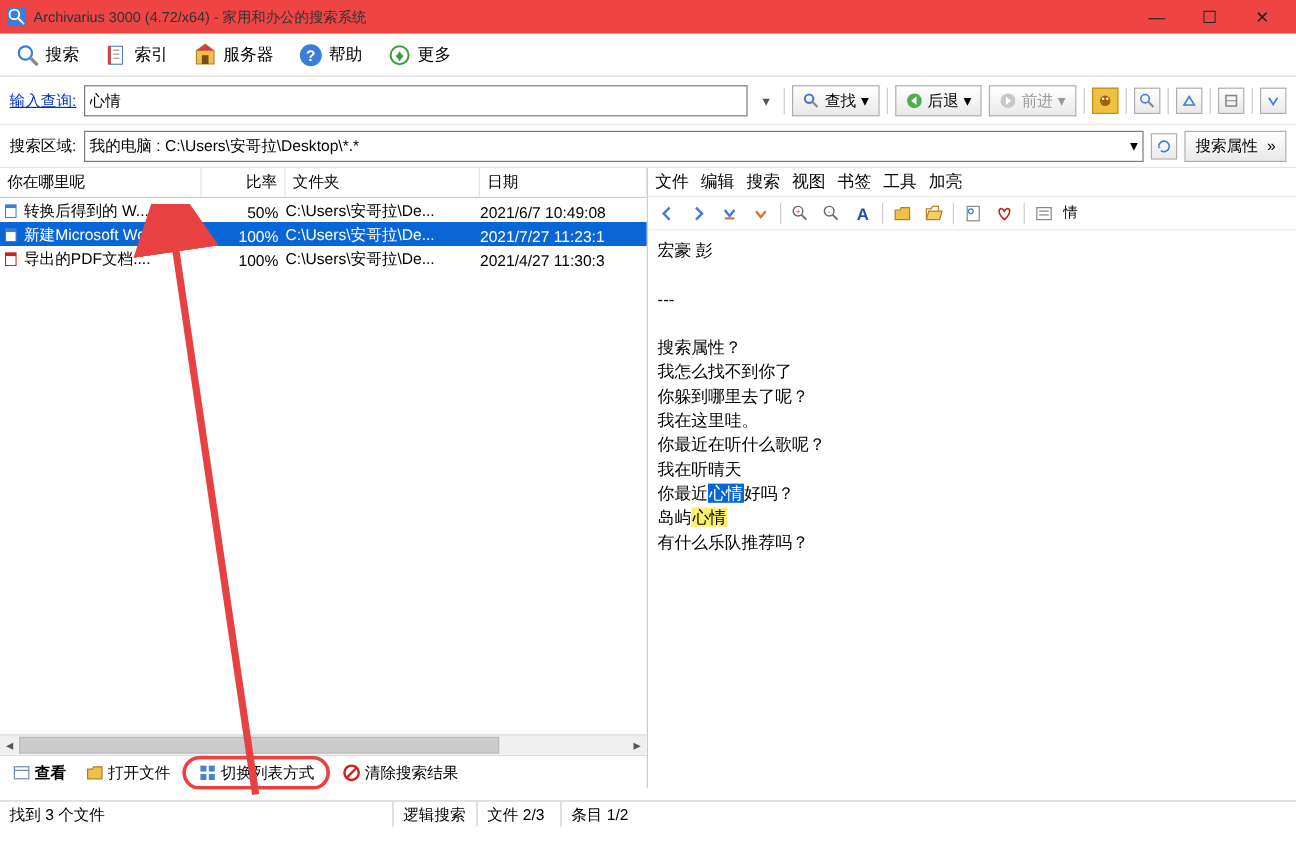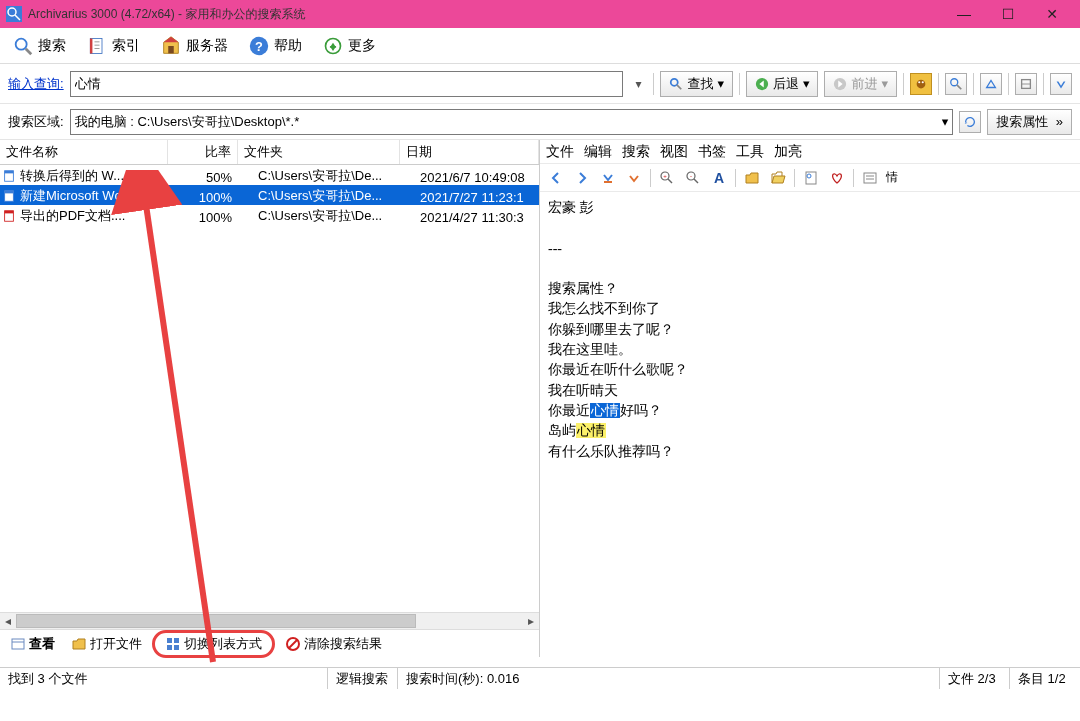--- a/index.html
+++ b/index.html
@@ -1,17 +1,17 @@
 <!DOCTYPE html>
 <html><head>
   <meta charset="utf-8">
   <style>
     * { box-sizing: border-box; margin: 0; padding: 0; }
     body { font-family: "Microsoft YaHei", Tahoma, sans-serif; font-size: 12px; background: #fff; width: 1080px; height: 721px; overflow: hidden; position: relative; }
-    .titlebar { height: 28px; display: flex; align-items: center; padding: 0 6px; background: #ec4899; }
+    .titlebar { height: 28px; display: flex; align-items: center; padding: 0 6px; background: #ef4444; }
     .titlebar .icon { width: 16px; height: 16px; margin-right: 6px; }
     .titlebar .title { flex: 1; color: #333; }
     .win-controls { display: flex; }
     .win-btn { width: 44px; height: 28px; display: flex; align-items: center; justify-content: center; color: #222; font-size: 14px; }
     .toolbar { height: 36px; display: flex; align-items: center; padding: 0 6px; border-bottom: 1px solid #ddd; gap: 8px; }
     .tb-btn { display: flex; align-items: center; gap: 4px; padding: 2px 6px; font-size: 14px; color: #000; }
     .tb-ico { width: 22px; height: 22px; display:inline-flex; align-items:center; justify-content:center;}
     .query-bar { height: 40px; display: flex; align-items: center; padding: 4px 8px; gap: 6px; border-bottom: 1px solid #e5e5e5; }
     .query-label { color: #0033cc; text-decoration: underline; font-size: 13px; }
     .query-input { flex: 1; height: 26px; border: 1px solid #7a7a7a; padding: 0 4px; font-size: 13px; }
@@ -27,34 +27,34 @@
     .th { padding:3px 6px; font-size:13px; border-right:1px solid #e3e3e3;}
     .th-name { width:168px; }
     .th-rate { width:70px; text-align:right; }
     .th-folder { width:162px; }
     .th-date { flex:1; }
     .table-body { flex:1; overflow:hidden; }
     .row { display:flex; align-items:flex-end; font-size:13px; height:20px; }
     .row.selected { background:#0a66d6; color:#fff; }
     .c-name { width:168px; display:flex; align-items:center; gap:4px; padding-left:2px; overflow:hidden; white-space:nowrap;}
     .c-rate { width:70px; text-align:right; padding-right:6px;}
-    .c-folder { width:162px; overflow:hidden; white-space:nowrap;margin-left:20px;}
+    .c-folder { width:162px; overflow:hidden; white-space:nowrap;}
     .c-date { flex:1; white-space:nowrap;}
     .fico { width:14px; height:14px; flex-shrink:0;}
     .hscroll { height:17px; background:#f0f0f0; border-top:1px solid #ddd; position:relative;}
     .hscroll .thumb { position:absolute; left:16px; top:1px; height:14px; width:400px; background:#ccc; border:1px solid #bbb;}
     .hscroll .arr { position:absolute; width:16px; height:16px; display:flex; align-items:center; justify-content:center; color:#555; top:0;}
     .left-bottom { height:28px; padding:2px 4px; display:flex; align-items:center; gap:4px; border-top:1px solid #ddd;font-family:Liberation Serif, serif; }
     .lbtn { display:flex; align-items:center; gap:3px; padding:2px 6px; font-size:13px;}
     .lbtn-circled { border:3px solid #e84141; border-radius:14px; padding:2px 10px;}
     .right-pane { flex:1; display:flex; flex-direction:column;}
     .menu-bar { height:24px; padding:2px 6px; display:flex; align-items:center; gap:10px; font-size:14px; border-bottom:1px solid #eaeaea;}
     .mini-tb { height:28px; display:flex; align-items:center; padding:2px 6px; gap:6px; border-bottom:1px solid #eaeaea;}
     .mini-ico { width:20px; height:20px; display:inline-flex; align-items:center; justify-content:center;}
-    .content { flex:1; padding:6px 8px; font-family: Liberation Serif, serif; font-size:14px; line-height:1.45; overflow:hidden;}
+    .content { flex:1; padding:6px 8px; font-family: Liberation Sans, sans-serif; font-size:14px; line-height:1.45; overflow:hidden;}
     .hl-blue { background:#0a66d6; color:#fff; padding:0 1px;}
     .hl-yellow { background:#fbf06a; padding:0 1px;}
     .statusbar { height:22px; border-top:1px solid #ccc; display:flex; align-items:center; font-size:13px;}
     .status-cell { padding:0 8px; border-right:1px solid #ccc; height:100%; display:flex; align-items:center;}
     .status-cell.left-wide { width: 328px;}
     .smico { width:16px; height:16px; flex-shrink:0;}
     .arrow-annot { position:absolute; left:10px; top:170px; pointer-events:none; }
   </style>
 </head>
 <body>
@@ -193,21 +193,21 @@
         <path d="M3 8 a5 5 0 1 1 2 4" fill="none" stroke="#3b7dd8" stroke-width="1.5"></path>
         <path d="M2 10 L3 8 L5 9 Z" fill="#3b7dd8"></path>
       </svg>
     </span>
   <button class="btn-std"><span>搜索属性</span> &nbsp;»</button>
 </div>
 
 <div class="main">
   <div class="left-pane">
     <div class="table-head">
-      <div class="th th-name">文件名称</div>
+      <div class="th th-name">你在哪里呢</div>
       <div class="th th-rate">比率</div>
       <div class="th th-folder">文件夹</div>
       <div class="th th-date">日期</div>
     </div>
     <div class="table-body" id="tbody">
         <div class="row">
           <div class="c-name">
             <svg class="fico" viewBox="0 0 16 16">
               <rect x="3" y="2" width="10" height="12" fill="#fff" stroke="#3b7dd8"></rect>
               <rect x="3" y="2" width="10" height="3" fill="#3b7dd8"></rect>
@@ -380,21 +380,20 @@
       <div>有什么乐队推荐吗？</div>
     </div>
   </div>
 </div>
 
 <div style="height:10px;"></div>
 
 <div class="statusbar">
   <div class="status-cell left-wide">找到 3 个文件</div>
   <div class="status-cell" style="width:70px;">逻辑搜索</div>
-  <div class="status-cell" style="flex:1;">搜索时间(秒): 0.016</div>
   <div class="status-cell" style="width:70px;">文件 2/3</div>
   <div class="status-cell" style="width:70px;border-right:none;">条目 1/2</div>
 </div>
 
 <svg class="arrow-annot" width="280" height="510">
   <defs>
       <marker id="ah" markerWidth="12" markerHeight="12" refX="2" refY="6" orient="auto">
         <path d="M0 0 L12 6 L0 12 Z" fill="#e84141"></path>
       </marker>
     </defs>

